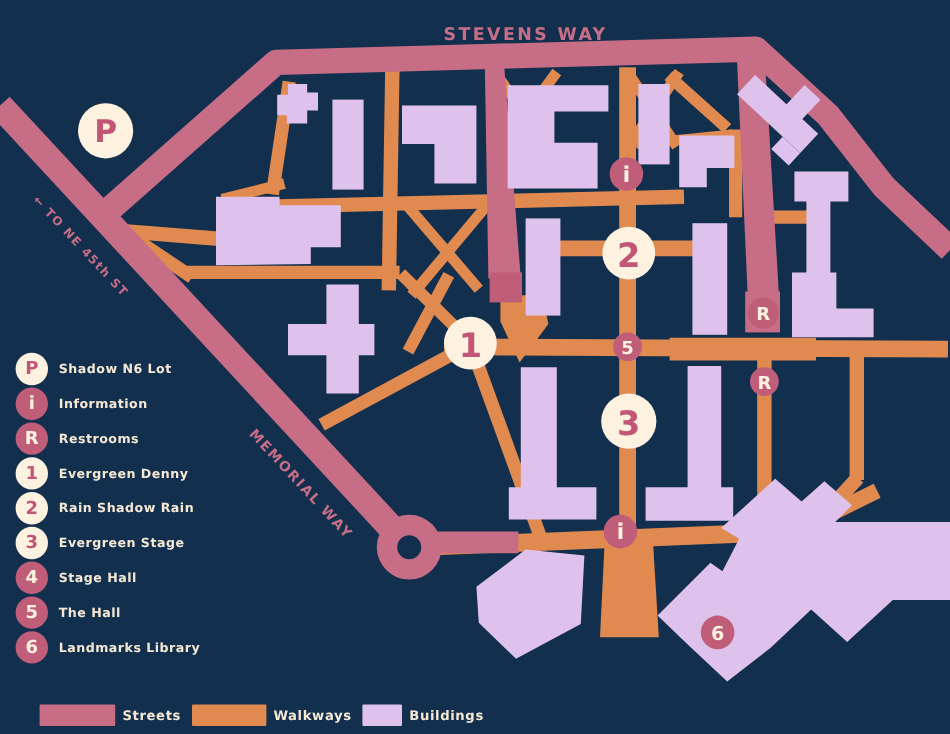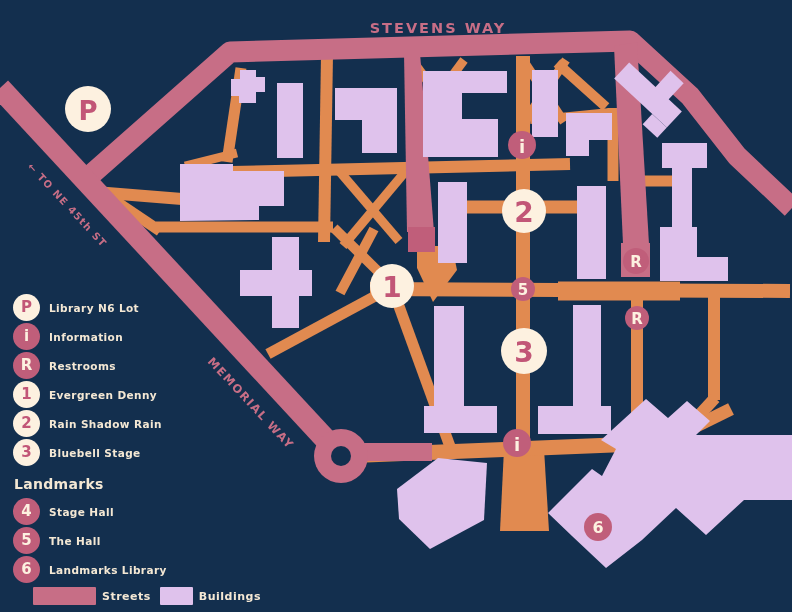--- a/index.html
+++ b/index.html
@@ -170,44 +170,43 @@
         <circle cx="598" cy="527" r="14" class="mk-pink"></circle>
         <text x="598" y="527" class="mk-txt-cream" font-size="16" dominant-baseline="central" dy="0.06em">6</text>
       </g>
     </g>
 </svg>
 
 <div id="legend">
   <div id="legend-items">
       <div class="lrow">
         <span class="licon cream">P</span>
-        <span class="llabel">Library N6 Lot</span>
+        <span class="llabel">Shadow N6 Lot</span>
       </div>
       <div class="lrow">
         <span class="licon pink">i</span>
         <span class="llabel">Information</span>
       </div>
       <div class="lrow">
         <span class="licon pink">R</span>
         <span class="llabel">Restrooms</span>
       </div>
       <div class="lrow">
         <span class="licon cream">1</span>
         <span class="llabel">Evergreen Denny</span>
       </div>
       <div class="lrow">
         <span class="licon cream">2</span>
         <span class="llabel">Rain Shadow  Rain</span>
       </div>
       <div class="lrow">
         <span class="licon cream">3</span>
-        <span class="llabel">Bluebell Stage</span>
+        <span class="llabel">Evergreen Stage</span>
       </div>
     </div>
-  <div id="landmarks-heading">Landmarks</div>
   <div id="landmark-items">
       <div class="lrow">
         <span class="licon pink">4</span>
         <span class="llabel">Stage Hall</span>
       </div>
       <div class="lrow">
         <span class="licon pink">5</span>
         <span class="llabel">The Hall</span>
       </div>
       <div class="lrow">
@@ -216,16 +215,20 @@
       </div>
     </div>
 </div>
 
 <div id="map-key">
     <span class="kitem">
       <span class="swatch sw-street"></span>
       <span class="klabel">Streets</span>
     </span>
     <span class="kitem">
+      <span class="swatch sw-walkway"></span>
+      <span class="klabel">Walkways</span>
+    </span>
+    <span class="kitem">
       <span class="swatch sw-building"></span>
       <span class="klabel">Buildings</span>
     </span>
   </div>
 
 </body></html>

